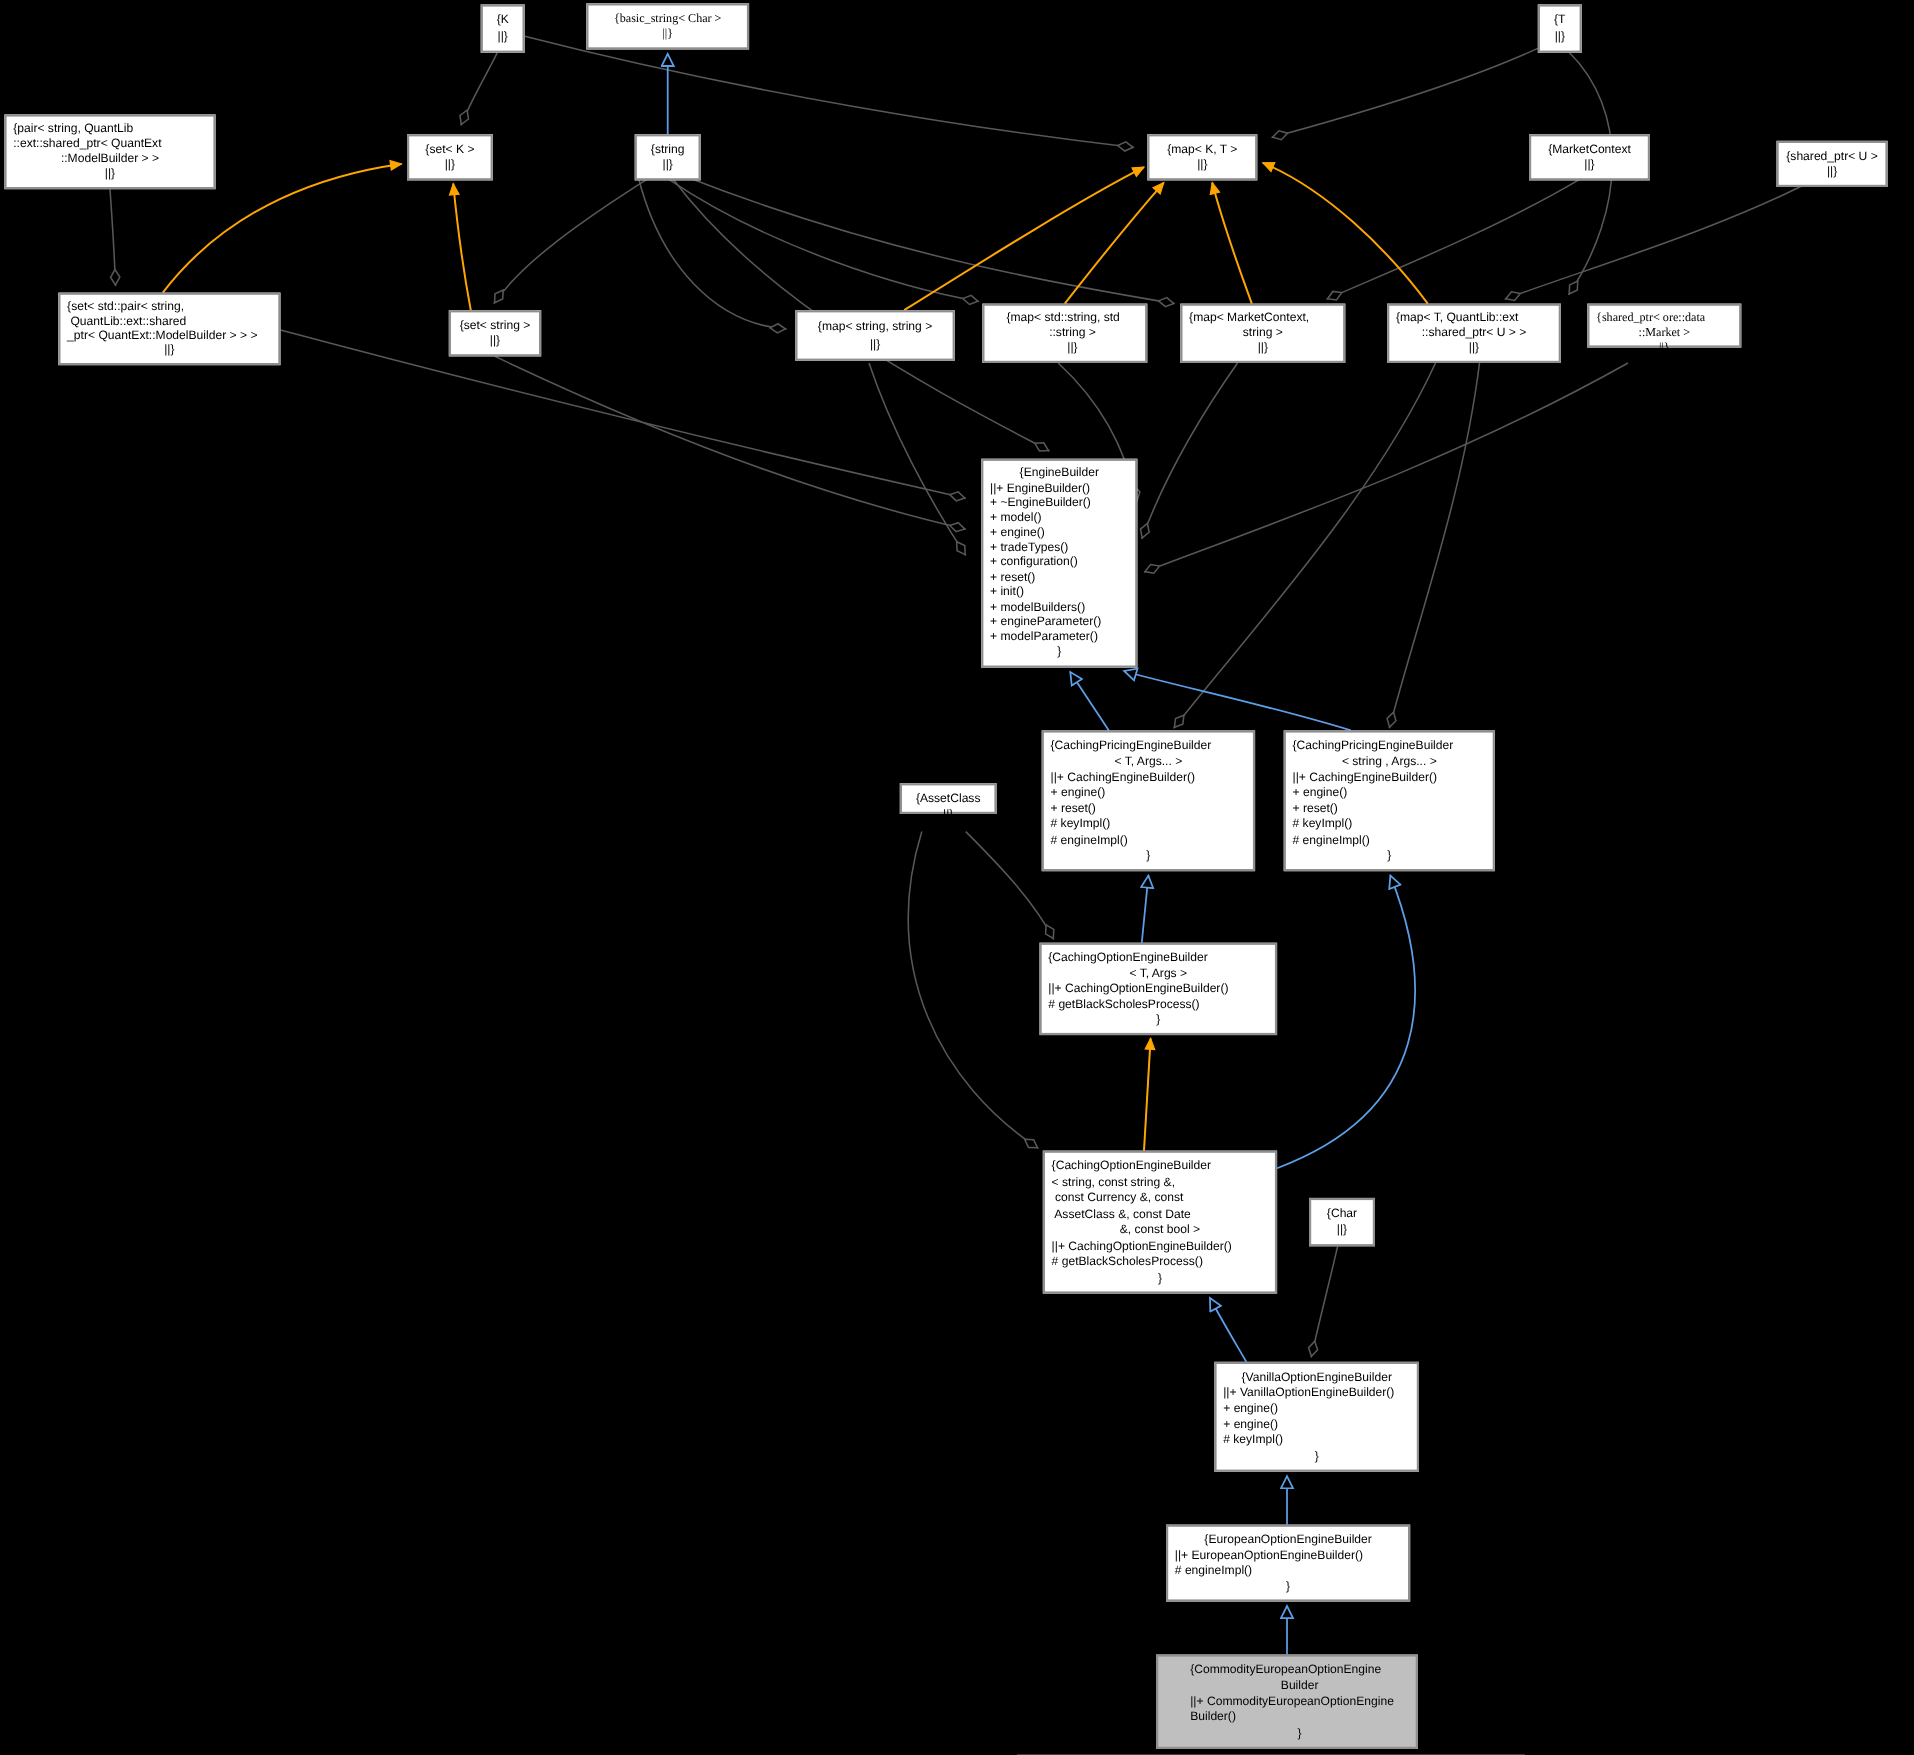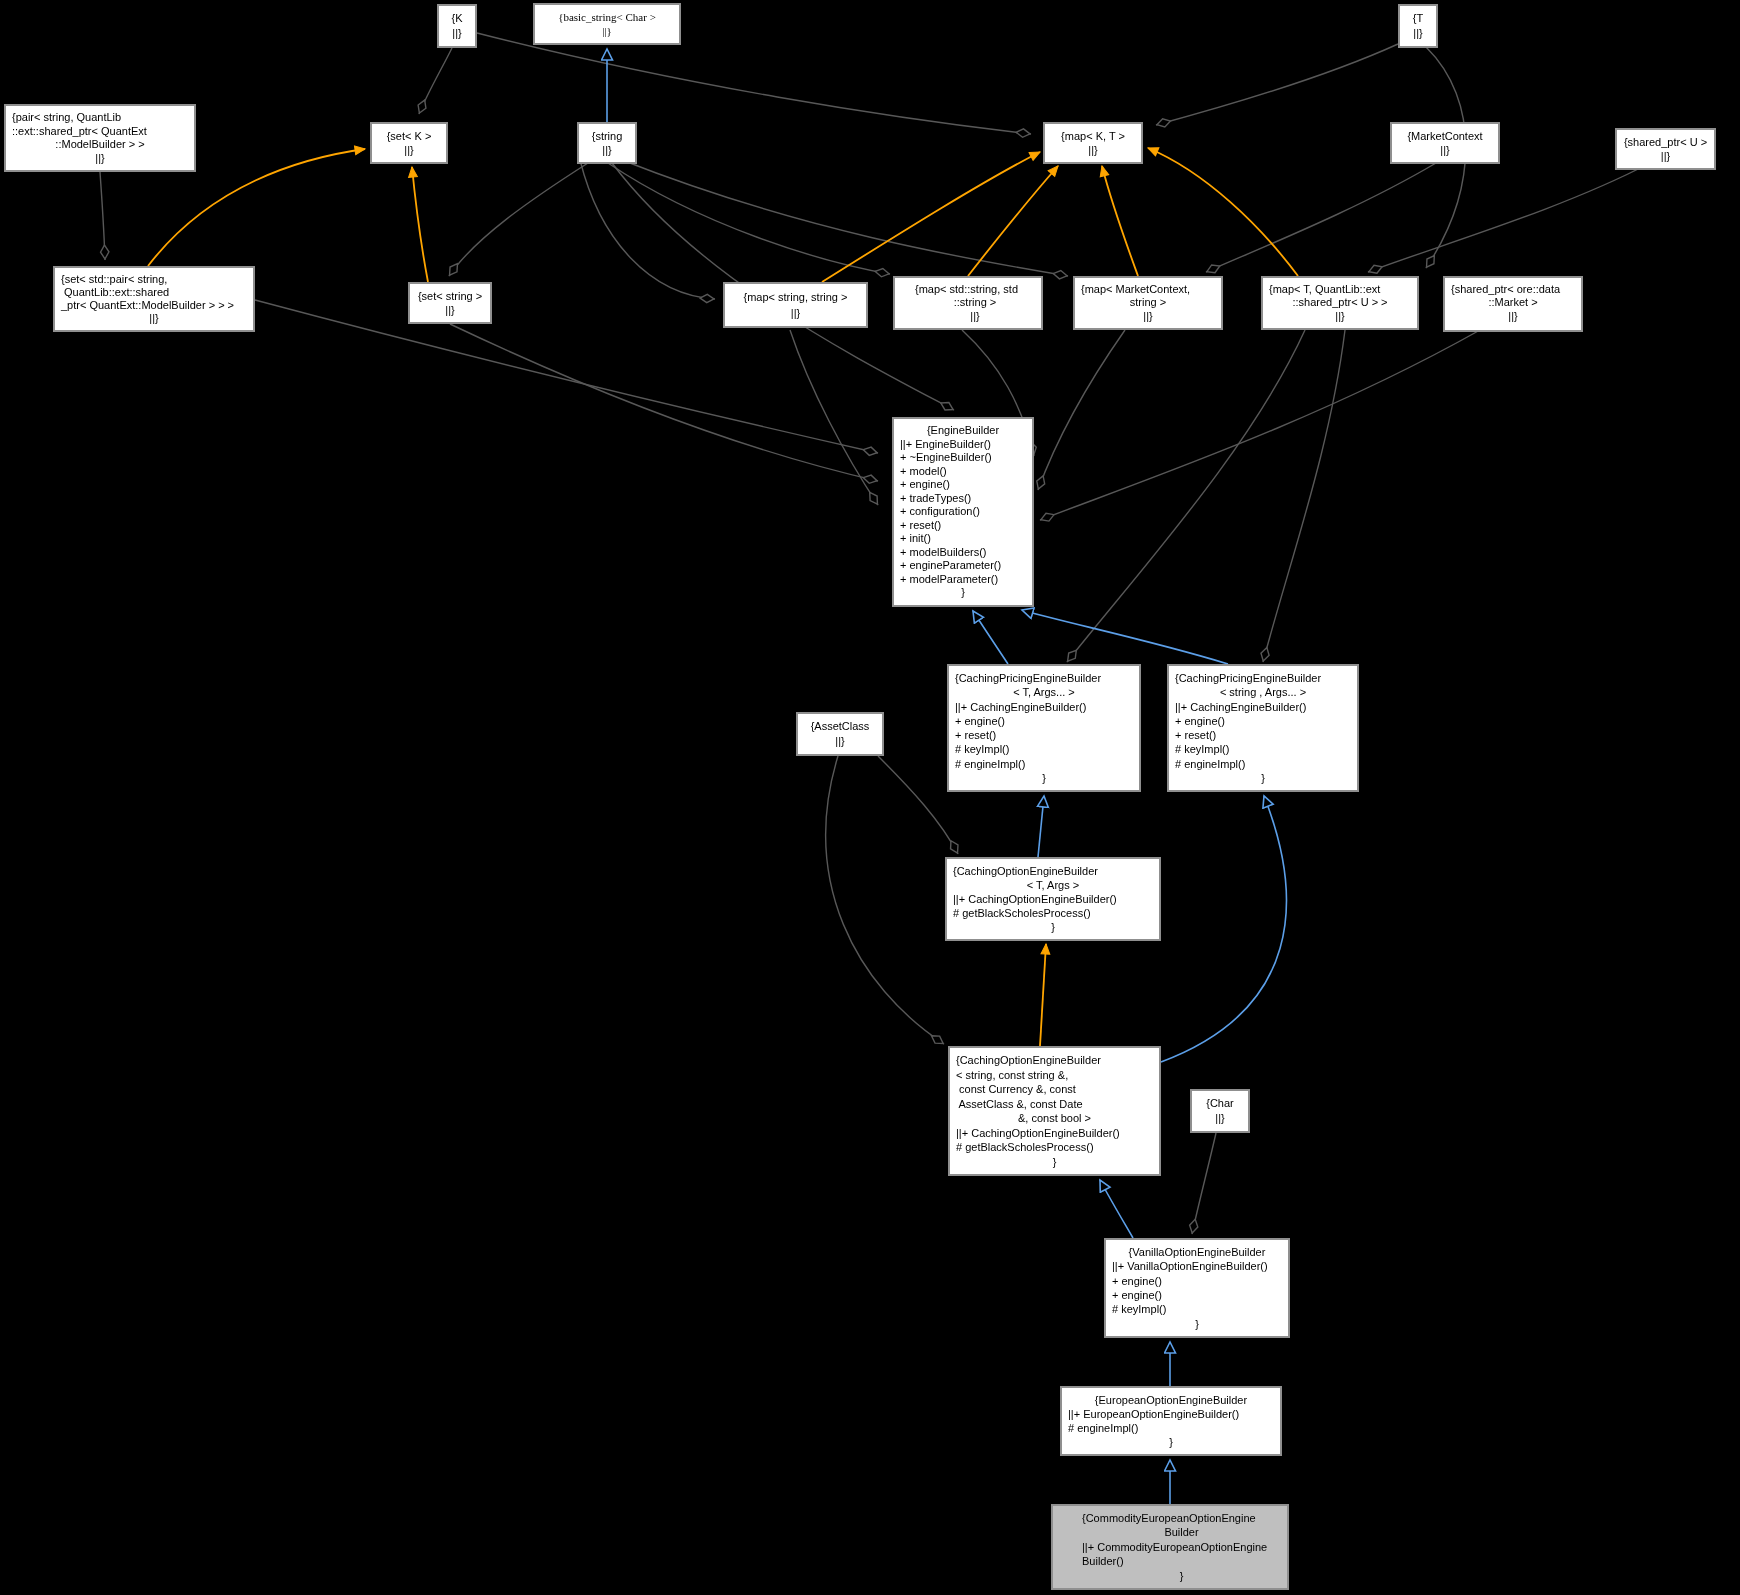--- a/index.html
+++ b/index.html
@@ -88,25 +88,25 @@
       <div class="node" style="left: 577px; top: 122px; width: 60px; height: 42px; line-height: 14px;"><span class="ln c">{string</span><span class="ln c">||}</span></div>
       <div class="node" style="left: 1043px; top: 122px; width: 100px; height: 42px; line-height: 14px;"><span class="ln c">{map&lt; K, T &gt;</span><span class="ln c">||}</span></div>
       <div class="node" style="left: 1390px; top: 122px; width: 110px; height: 42px; line-height: 14px;"><span class="ln c">{MarketContext</span><span class="ln c">||}</span></div>
       <div class="node" style="left: 1615px; top: 128px; width: 101px; height: 42px; line-height: 14px;"><span class="ln c">{shared_ptr&lt; U &gt;</span><span class="ln c">||}</span></div>
       <div class="node" style="left: 53px; top: 266px; width: 202px; height: 66px; line-height: 13px;"><span class="ln l">{set&lt; std::pair&lt; string,</span><span class="ln l"> QuantLib::ext::shared</span><span class="ln l">_ptr&lt; QuantExt::ModelBuilder &gt; &gt; &gt;</span><span class="ln c">||}</span></div>
       <div class="node" style="left: 408px; top: 282px; width: 84px; height: 42px; line-height: 14px;"><span class="ln c">{set&lt; string &gt;</span><span class="ln c">||}</span></div>
       <div class="node" style="left: 723px; top: 282px; width: 145px; height: 46px; line-height: 16px;"><span class="ln c">{map&lt; string, string &gt;</span><span class="ln c">||}</span></div>
       <div class="node" style="left: 893px; top: 276px; width: 150px; height: 54px; line-height: 13.3333px; padding-left: 20px;"><span class="ln l">{map&lt; std::string, std</span><span class="ln c">::string &gt;</span><span class="ln c">||}</span></div>
       <div class="node" style="left: 1073px; top: 276px; width: 150px; height: 54px; line-height: 13.3333px;"><span class="ln l">{map&lt; MarketContext,</span><span class="ln c">string &gt;</span><span class="ln c">||}</span></div>
       <div class="node" style="left: 1261px; top: 276px; width: 158px; height: 54px; line-height: 13.3333px;"><span class="ln l">{map&lt; T, QuantLib::ext</span><span class="ln c">::shared_ptr&lt; U &gt; &gt;</span><span class="ln c">||}</span></div>
-      <div class="node" style="left: 1443px; top: 276px; width: 140px; height: 56px; line-height: 13.3333px;"><span class="ln l">{shared_ptr&lt; ore::data</span><span class="ln c">::Market &gt;</span><span class="ln c">||}</span></div>
+      <div class="node" style="left: 1443px; top: 276px; width: 140px; height: 40px; line-height: 13.3333px; font-family: Liberation Serif, serif;"><span class="ln l">{shared_ptr&lt; ore::data</span><span class="ln c">::Market &gt;</span><span class="ln c">||}</span></div>
       <div class="node" style="left: 892px; top: 417px; width: 142px; height: 190px; line-height: 13.5385px;"><span class="ln c">{EngineBuilder</span><span class="ln l">||+ EngineBuilder()</span><span class="ln l">+ ~EngineBuilder()</span><span class="ln l">+ model()</span><span class="ln l">+ engine()</span><span class="ln l">+ tradeTypes()</span><span class="ln l">+ configuration()</span><span class="ln l">+ reset()</span><span class="ln l">+ init()</span><span class="ln l">+ modelBuilders()</span><span class="ln l">+ engineParameter()</span><span class="ln l">+ modelParameter()</span><span class="ln c">}</span></div>
       <div class="node" style="left: 947px; top: 664px; width: 194px; height: 128px; line-height: 14.25px;"><span class="ln l">{CachingPricingEngineBuilder</span><span class="ln c">&lt; T, Args... &gt;</span><span class="ln l">||+ CachingEngineBuilder()</span><span class="ln l">+ engine()</span><span class="ln l">+ reset()</span><span class="ln l"># keyImpl()</span><span class="ln l"># engineImpl()</span><span class="ln c">}</span></div>
       <div class="node" style="left: 1167px; top: 664px; width: 192px; height: 128px; line-height: 14.25px;"><span class="ln l">{CachingPricingEngineBuilder</span><span class="ln c">&lt; string , Args... &gt;</span><span class="ln l">||+ CachingEngineBuilder()</span><span class="ln l">+ engine()</span><span class="ln l">+ reset()</span><span class="ln l"># keyImpl()</span><span class="ln l"># engineImpl()</span><span class="ln c">}</span></div>
-      <div class="node" style="left: 796px; top: 712px; width: 88px; height: 44px; line-height: 15px;"><span class="ln c">{AssetClass</span><span class="ln c">||}</span></div>
+      <div class="node" style="left: 818px; top: 712px; width: 88px; height: 28px; line-height: 15px;"><span class="ln c">{AssetClass</span><span class="ln c">||}</span></div>
       <div class="node" style="left: 945px; top: 857px; width: 216px; height: 84px; line-height: 14px;"><span class="ln l">{CachingOptionEngineBuilder</span><span class="ln c">&lt; T, Args &gt;</span><span class="ln l">||+ CachingOptionEngineBuilder()</span><span class="ln l"># getBlackScholesProcess()</span><span class="ln c">}</span></div>
       <div class="node" style="left: 948px; top: 1046px; width: 213px; height: 130px; line-height: 14.5px;"><span class="ln l">{CachingOptionEngineBuilder</span><span class="ln l">&lt; string, const string &amp;,</span><span class="ln l"> const Currency &amp;, const</span><span class="ln l"> AssetClass &amp;, const Date</span><span class="ln c">&amp;, const bool &gt;</span><span class="ln l">||+ CachingOptionEngineBuilder()</span><span class="ln l"># getBlackScholesProcess()</span><span class="ln c">}</span></div>
       <div class="node" style="left: 1190px; top: 1089px; width: 60px; height: 44px; line-height: 15px;"><span class="ln c">{Char</span><span class="ln c">||}</span></div>
       <div class="node" style="left: 1104px; top: 1238px; width: 186px; height: 100px; line-height: 14.3333px;"><span class="ln c">{VanillaOptionEngineBuilder</span><span class="ln l">||+ VanillaOptionEngineBuilder()</span><span class="ln l">+ engine()</span><span class="ln l">+ engine()</span><span class="ln l"># keyImpl()</span><span class="ln c">}</span></div>
       <div class="node" style="left: 1060px; top: 1386px; width: 222px; height: 70px; line-height: 14px;"><span class="ln c">{EuropeanOptionEngineBuilder</span><span class="ln l">||+ EuropeanOptionEngineBuilder()</span><span class="ln l"># engineImpl()</span><span class="ln c">}</span></div>
       <div class="node highlight" style="left: 1051px; top: 1504px; width: 238px; height: 86px; line-height: 14.4px; padding-left: 29px;"><span class="ln l">{CommodityEuropeanOptionEngine</span><span class="ln c">Builder</span><span class="ln l">||+ CommodityEuropeanOptionEngine</span><span class="ln l">Builder()</span><span class="ln c">}</span></div>
     </div>
 </div>
 
 </body></html>

